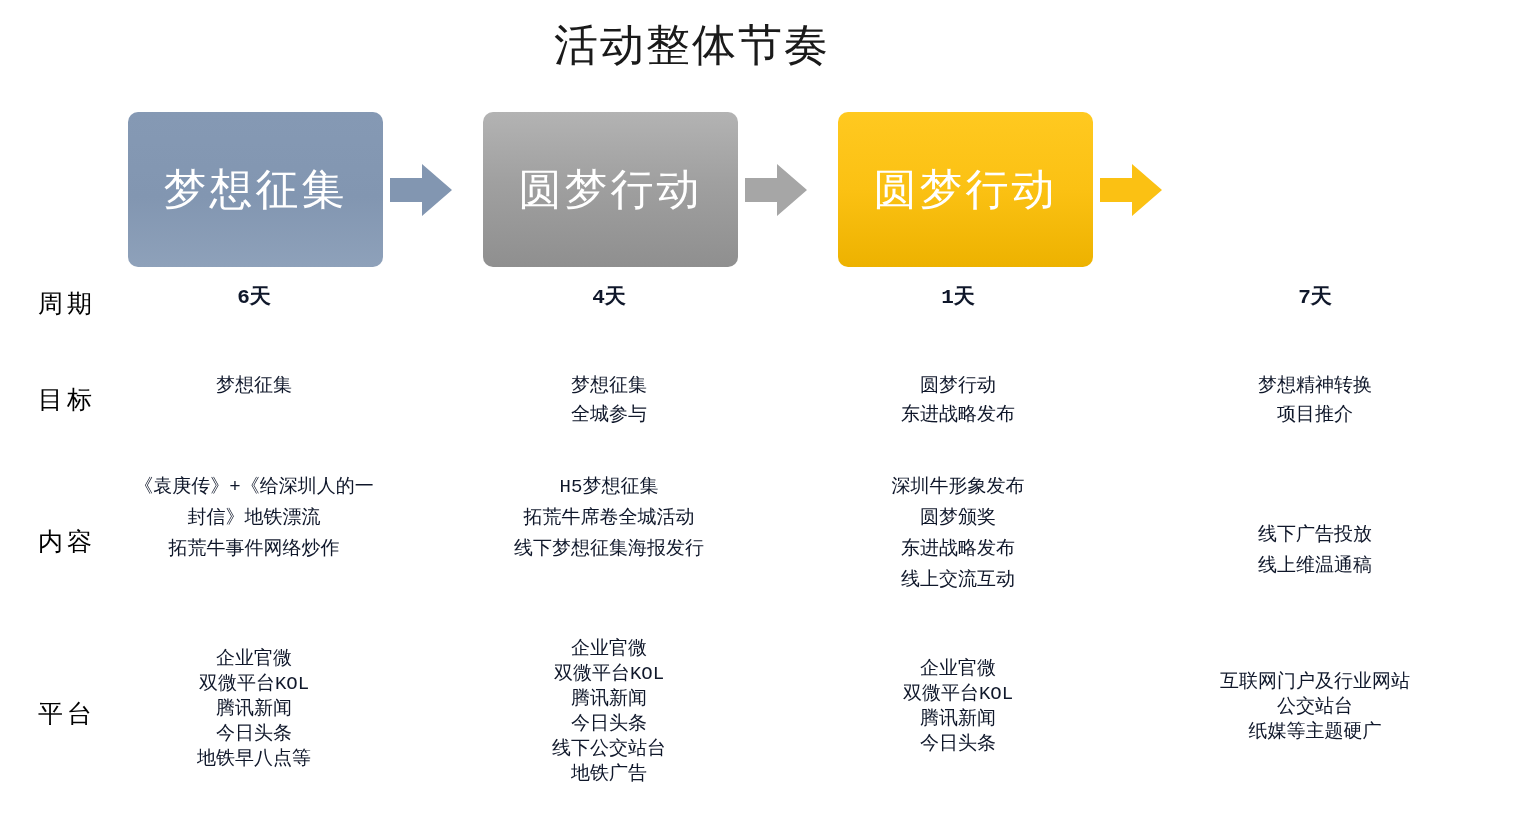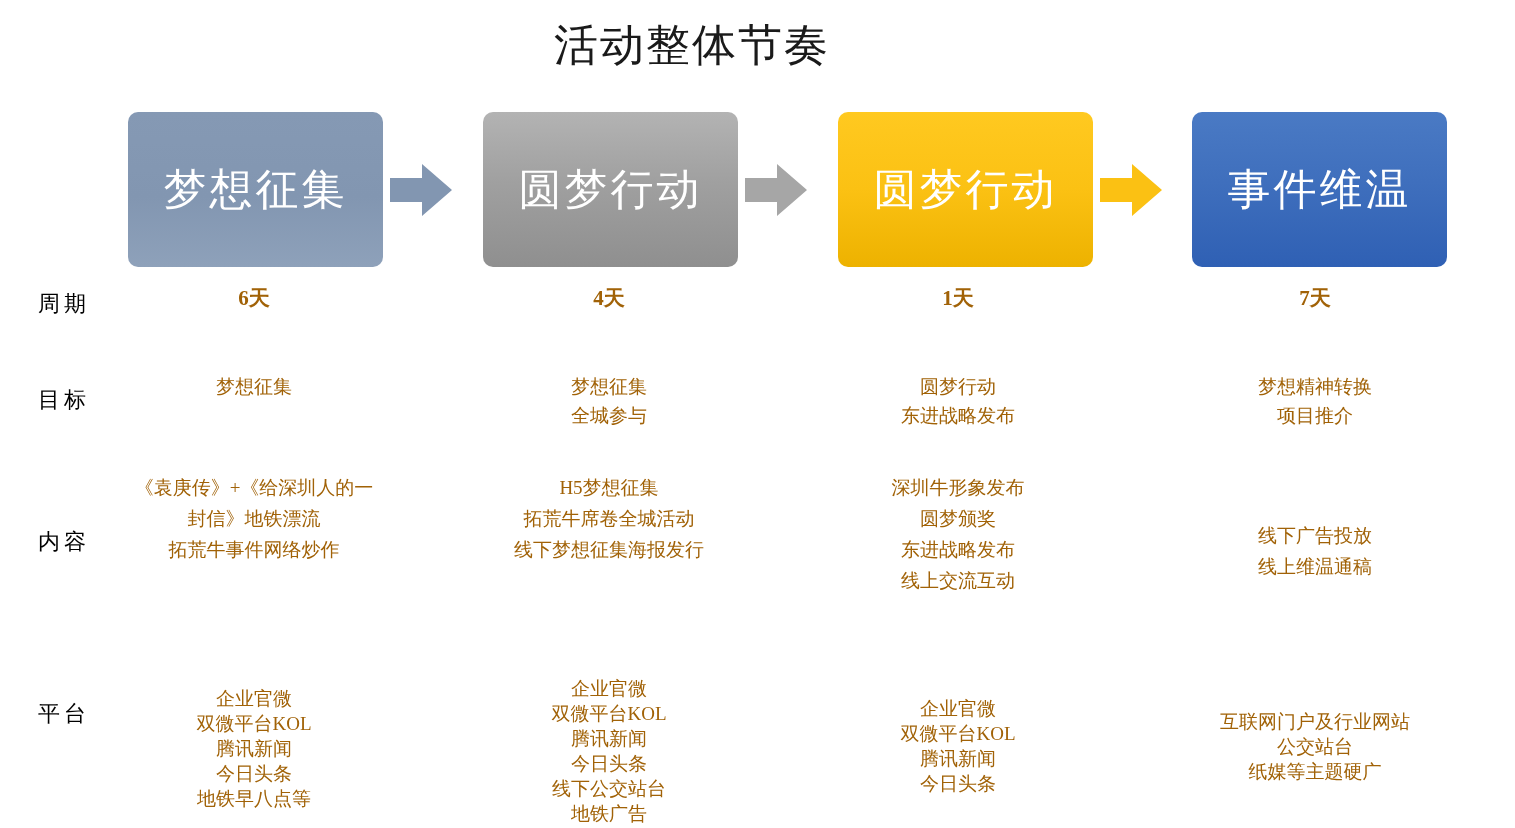--- a/index.html
+++ b/index.html
@@ -92,50 +92,50 @@
     top: 267px;
     left: 0;
     width: 1515px;
     height: 545px;
   }
   .row-label {
     position: absolute;
     left: 38px;
     width: 100px;
     text-align: left;
-    font-size: 22px;
+    font-size: 25px;
     line-height: 30px;
     letter-spacing: 4px;
     color: #000000;
     font-family: "Liberation Serif", "DejaVu Serif", serif;
   }
   .cell {
     position: absolute;
     width: 300px;
     text-align: center;
-    color: #a16207;
-    font-family: Liberation Serif, serif;
+    color: #0f172a;
+    font-family: Liberation Mono, monospace;
   }
   .cell-line { display: block; white-space: nowrap; }
 
   
   .row-period .cell {
     font-size: 21px;
     line-height: 26px;
     font-weight: bold;
   }
   
   .row-goal .cell,
   .row-content .cell,
   .row-platform .cell {
     font-size: 19px;
     line-height: 29px;
   }
   .row-content .cell { line-height: 31px; text-align: center; }
-  .row-platform .cell { line-height: 25px; margin-top: 39px; }
+  .row-platform .cell { line-height: 25px; }
 
   .col0 { left: 104px; }
   .col1 { left: 459px; }
   .col2 { left: 808px; }
   .col3 { left: 1165px; }
 
   
   .row-label-period   { top: 22px; }
   .row-period .cell   { top: 18px; }
 
@@ -183,23 +183,20 @@
   <div class="stage-box" id="stage-box-2" style="--stage-color: #fbc113;">
     <span class="stage-label">圆梦行动</span>
   </div>
 
   <div class="stage-arrow" id="stage-arrow-2">
     <svg viewBox="0 0 62 56" width="62" height="56">
       <polygon points="0,16 32,16 32,2 62,28 32,54 32,40 0,40" fill="#fbc113"></polygon>
     </svg>
   </div>
 
-  <div class="stage-box" id="stage-box-3" style="--stage-color: #3f6fbd;">
-    <span class="stage-label">事件维温</span>
-  </div>
 </div>
 
 <div id="matrix">
 
   <div class="row-label row-label-period">周期</div>
   <div class="row-period">
     <div class="cell col0">
         <span class="cell-line">6天</span>
       </div>
     <div class="cell col1">

